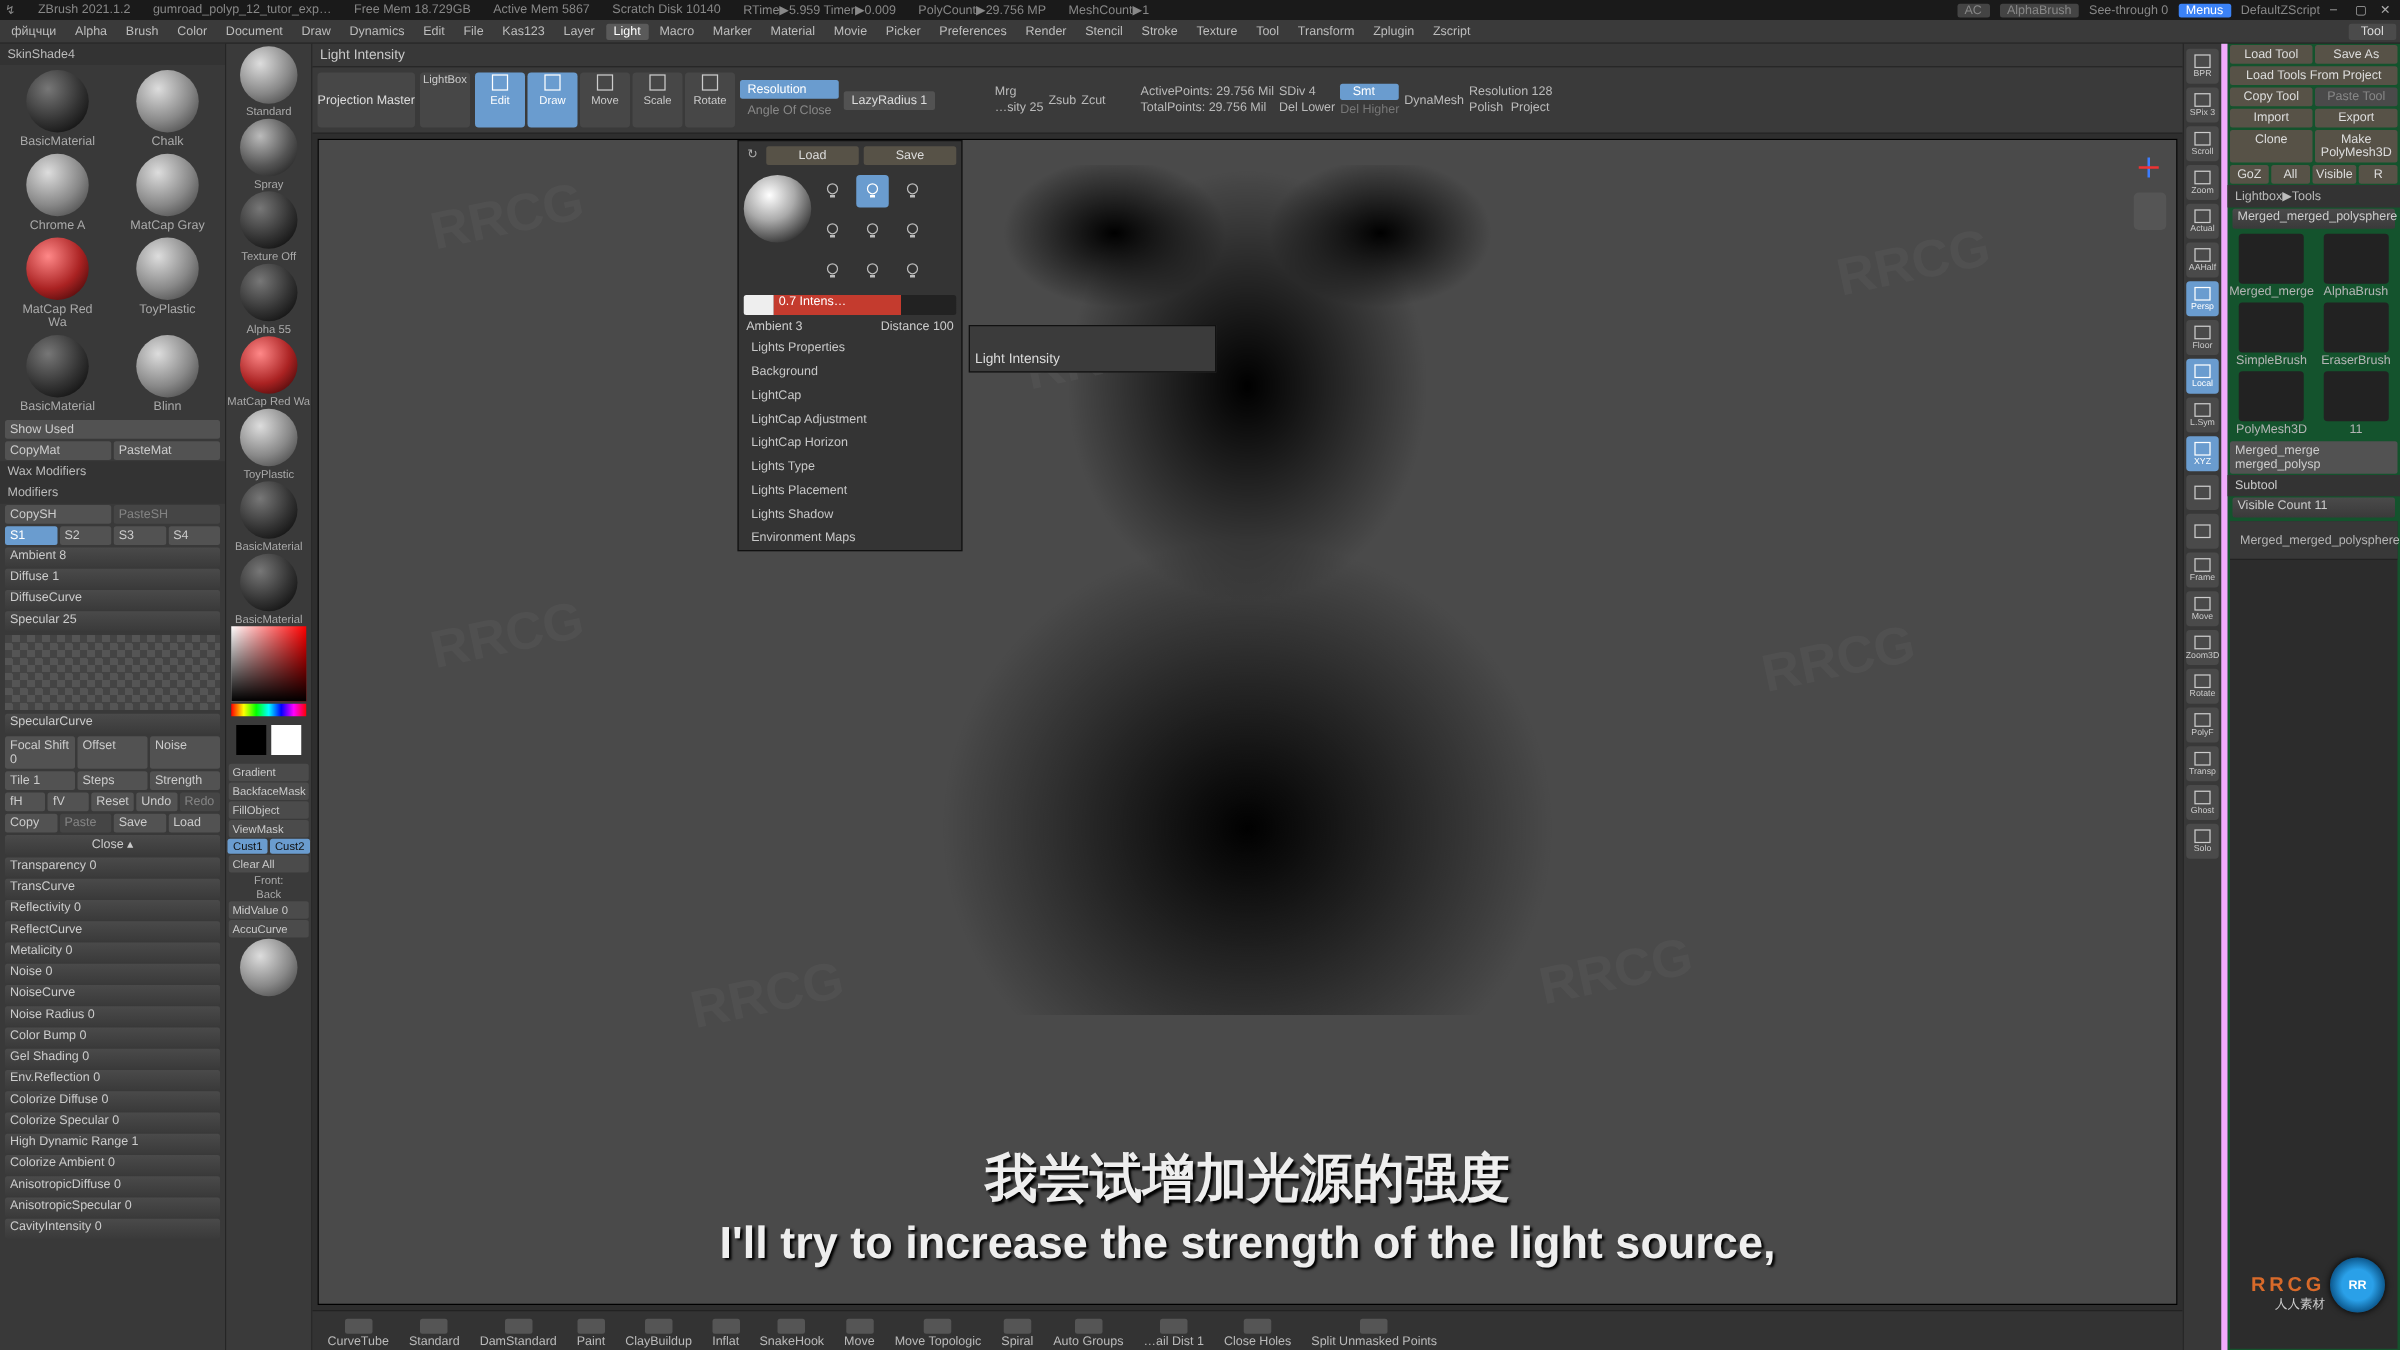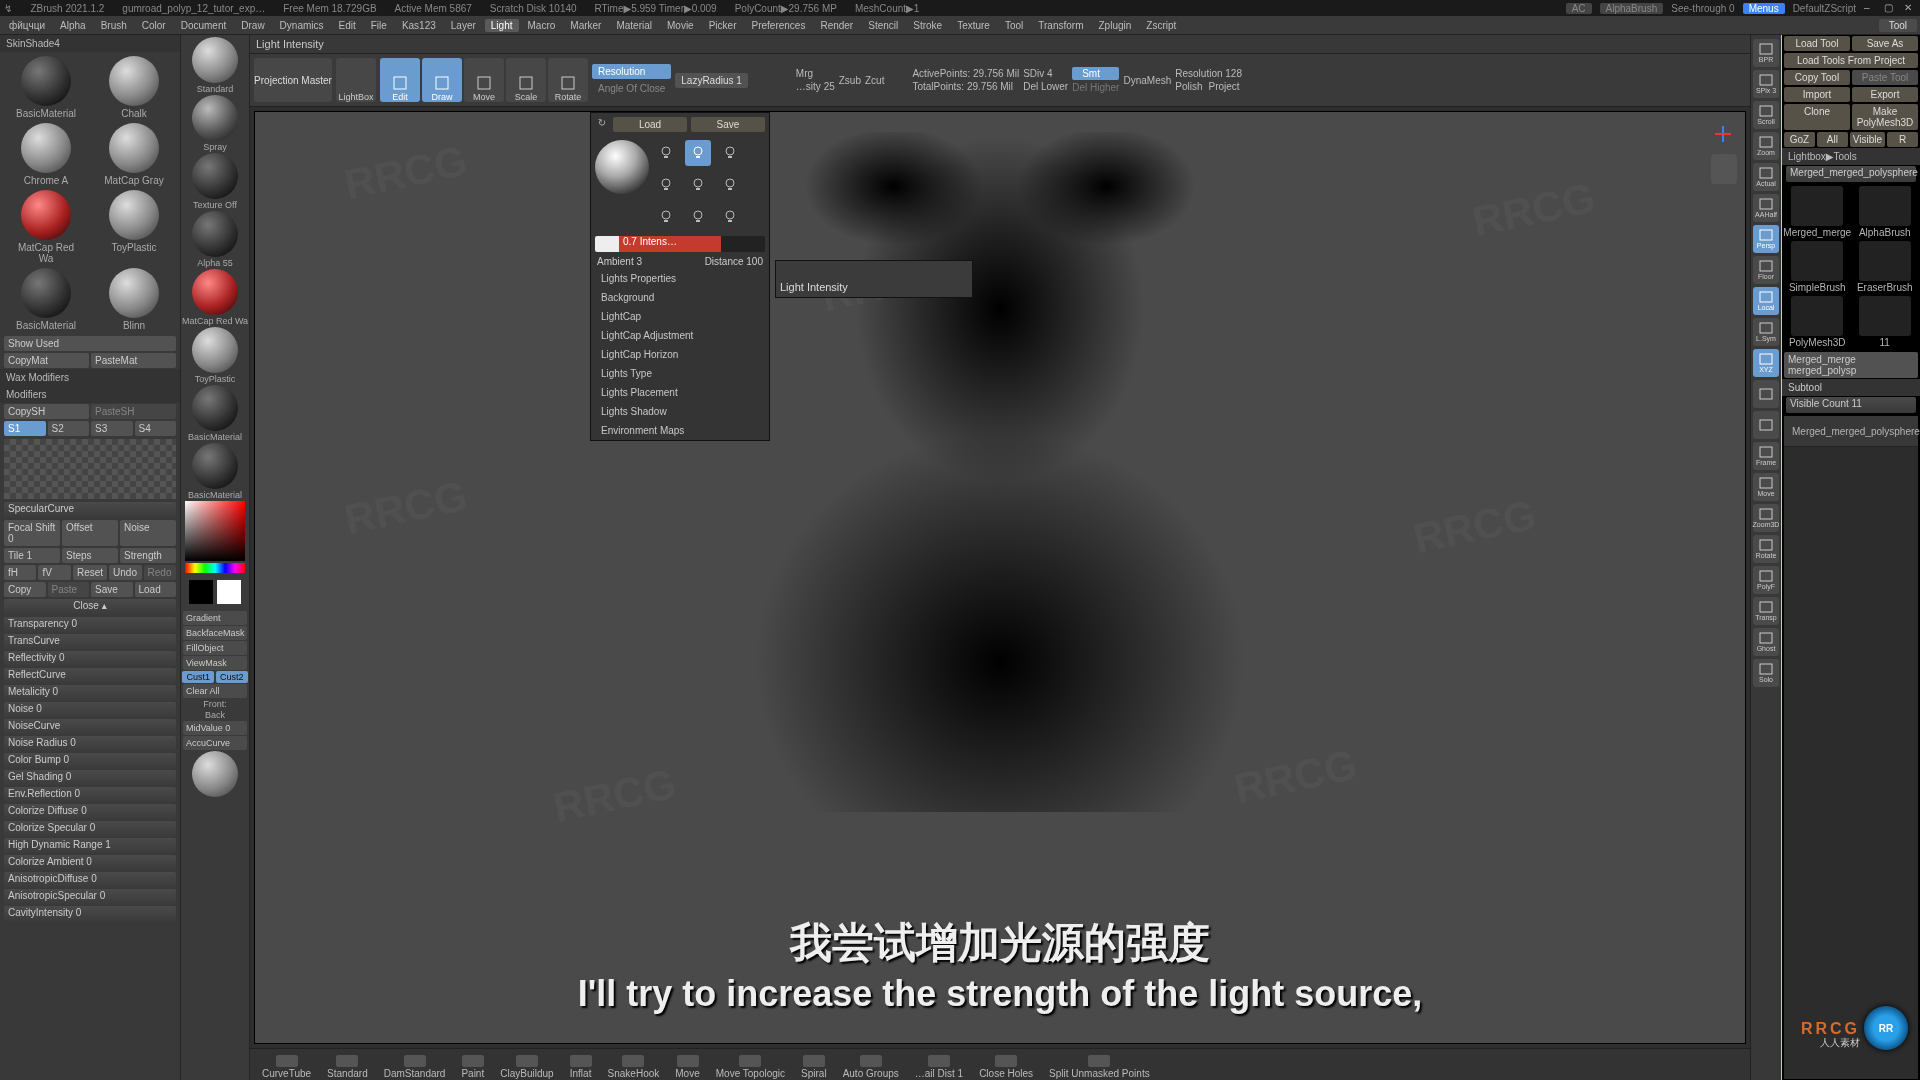--- a/index.html
+++ b/index.html
@@ -39,21 +39,21 @@
 .sw{width:24px;height:24px}
 .sw.k{background:#000}.sw.w{background:#fff}
 .col2 .tbtn{background:#4b4b4b;color:#ccc;padding:2px 3px;border-radius:2px;width:58px;text-align:left}
 .col2 .cust{display:flex;gap:2px}
 .col2 .cust .c{background:#6a9ccf;color:#111;padding:1px 4px;border-radius:2px;font-size:9px}
 
 
 .center{flex:1;display:flex;flex-direction:column;position:relative;background:#2e2e2e}
 .topstrip{height:48px;display:flex;align-items:center;gap:4px;padding:2px 4px;background:#3a3a3a;border-bottom:1px solid #222}
 .pm{width:78px;height:44px;background:#474747;border-radius:3px;color:#ddd;font-size:10px;text-align:center;display:flex;align-items:center;justify-content:center;line-height:1.1}
-.tbtn2{width:40px;height:44px;background:#474747;border-radius:3px;display:flex;flex-direction:column;align-items:center;justify-content:flex-end;gap:1px;font-size:9px;color:#ccc}
+.tbtn2{width:40px;height:44px;background:#474747;border-radius:3px;display:flex;flex-direction:column;align-items:center;justify-content:flex-start;gap:1px;font-size:9px;color:#ccc}
 .tbtn2.hl{background:#6a9ccf;color:#fff}
 .tbtn2 .ic{width:16px;height:16px}
 .topstrip .seg{background:#525252;padding:2px 6px;border-radius:2px;color:#ddd;font-size:10px}
 .topstrip .seg.hl{background:#6a9ccf;color:#fff}
 .topstrip .info{color:#bbb;font-size:10px}
 .topstrip .col{display:flex;flex-direction:column;gap:2px}
 .statusline{height:18px;display:flex;align-items:center;padding:0 6px;color:#c9c9c9;font-size:11px;background:#383838;border-bottom:1px solid #222}
 .canvas{flex:1;background:#4a4a4a;position:relative;margin:4px;border:1px solid #000}
 .model{position:absolute;left:50%;top:20px;transform:translateX(-50%);width:760px;height:680px;background:
   radial-gradient(ellipse 200px 240px at 50% 26%,#111,transparent 72%),
@@ -92,21 +92,21 @@
 .lp-list .li{padding:4px 10px;color:#c8c8c8}
 .float-tip{position:absolute;left:520px;top:148px;width:188px;padding:20px 4px 4px;background:#3b3b3b;border:1px solid #111;color:#ddd;z-index:40;font-size:11px}
 
 
 .rstrip{width:30px;background:#383838;display:flex;flex-direction:column;align-items:center;gap:3px;padding-top:4px;border-left:1px solid #222}
 .rbtn{width:26px;height:28px;background:#4a4a4a;border-radius:3px;display:flex;flex-direction:column;align-items:center;justify-content:center;font-size:7px;color:#ccc;gap:1px}
 .rbtn.hl{background:#6a9ccf;color:#fff}
 .rbtn .ic{width:14px;height:12px}
 
 
-.rpanel{width:138px;background:#000000;font-size:10px;display:flex;flex-direction:column;border-left:1px solid #f0abfc}
+.rpanel{width:138px;background:#14532d;font-size:10px;display:flex;flex-direction:column;border-left:5px solid #f0abfc}
 .rp-row{display:flex;gap:2px;padding:1px 2px}
 .rp-btn{flex:1;background:#575247;color:#ddd;padding:2px 3px;border-radius:2px;text-align:center}
 .rp-btn.dim{color:#888;background:#4a4a4a}
 .rp-hdr{color:#bbb;padding:3px 6px;background:#333}
 .toolgrid{display:flex;flex-wrap:wrap;gap:3px;padding:3px;justify-content:space-around}
 .toolcell{width:60px;display:flex;flex-direction:column;align-items:center;gap:1px}
 .tb{width:52px;height:40px;background:#222;border-radius:3px;display:flex;align-items:center;justify-content:center}
 .rp-sub{color:#ccc;padding:3px 6px;background:#333;display:flex;justify-content:space-between}
 .sublist{flex:1;background:#2c2c2c;margin:2px;min-height:320px}
 .subitem{display:flex;align-items:center;gap:4px;padding:3px 4px;background:#383838;border-bottom:1px solid #222}
@@ -226,20 +226,26 @@
     <div class="lrow">
       <div class="lbtn">CopySH</div>
       <div class="lbtn" style="opacity:.5">PasteSH</div>
     </div>
     <div class="lrow">
       <div class="lbtn" style="background:#6a9ccf;color:#fff">S1</div>
       <div class="lbtn">S2</div>
       <div class="lbtn">S3</div>
       <div class="lbtn">S4</div>
     </div>
+    <div id="leftSliders1">
+        <div class="slider">Ambient 8</div>
+        <div class="slider">Diffuse 1</div>
+        <div class="slider">DiffuseCurve</div>
+        <div class="slider">Specular 25</div>
+      </div>
     <div class="swatch"></div>
     <div class="slider">SpecularCurve</div>
     <div class="lrow">
       <div class="lbtn">Focal Shift 0</div>
       <div class="lbtn">Offset</div>
       <div class="lbtn">Noise</div>
     </div>
     <div class="lrow">
       <div class="lbtn">Tile 1</div>
       <div class="lbtn">Steps</div>

